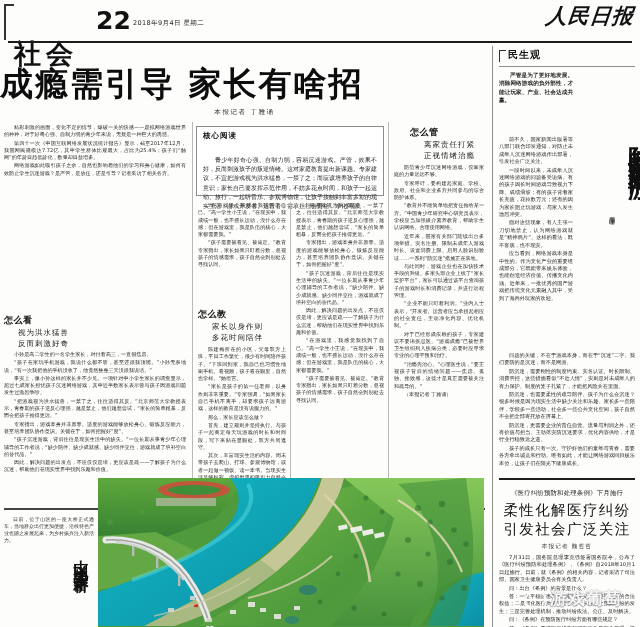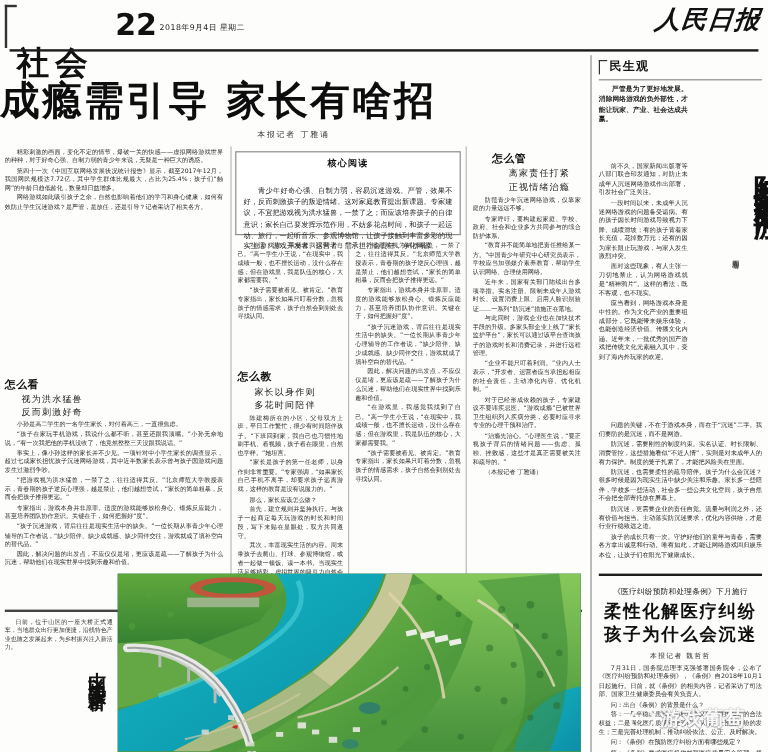--- a/index.html
+++ b/index.html
@@ -81,21 +81,21 @@
   }
 
   
   .core-box {
     position: absolute; left: 196px; top: 80px;
     width: 188px; height: 70px;
     border: 1px solid #8c8c8c; background: #fff;
     padding: 4px 6px 3px 6px;
   }
   .core-title {
-    text-align: center; font-size: 7.5px; font-weight: bold;
+    font-size: 7.5px; font-weight: bold;
     color: #111; letter-spacing: 1px; margin-bottom: 14px;
   }
   .core-body {
     font-size: 6px; line-height: 9.2px; color: #1d1d1d;
     text-align: justify; text-indent: 12px;
   }
 
   
   .subhead { position: absolute; }
   .subhead .sh-1 {
@@ -198,21 +198,21 @@
     border-top: 1px solid #9b9b9b; }
   .sb-div.thick { border-top: 2px solid #1d1d1d; }
 
   .sb-kicker2 {
     position: absolute; left: 6px; width: 136px;
     text-align: center; font-size: 6.4px; color: #1a1a1a;
     letter-spacing: .2px; white-space: nowrap;
   }
   .sb-headline2 {
     position: absolute; left: 4px; width: 140px;
-    text-align: center; font-size: 14.5px; font-weight: bold;
+    text-align: center; font-size: 14.5px; font-weight: normal;
     color: #101010; letter-spacing: 1.4px; line-height: 19px;
     font-family: "DejaVu Sans", "Liberation Sans", sans-serif;
   }
   .sb-byline2 {
     position: absolute; left: 6px; width: 136px;
     text-align: center; font-size: 5.6px; color: #333;
     letter-spacing: 1.2px;
   }
 
   
@@ -479,21 +479,21 @@
       <p>防沉迷，更需要企业的责任自觉。流量与利润之外，还有价值与担当。主动落实防沉迷要求，优化内容供给，才是行业行稳致远之道。</p>
       <p>孩子的成长只有一次。守护好他们的童年与青春，需要各方拿出诚意和行动。唯有如此，才能让网络游戏回归娱乐本位，让孩子们在阳光下健康成长。</p>
     </div>
 
     <div class="sb-div thick" style="top:432px;"></div>
 
     <div class="sb-kicker2" style="top:443px;">《医疗纠纷预防和处理条例》下月施行</div>
 
     <div class="sb-headline2" style="top:455px;">
       <div>柔性化解医疗纠纷</div>
-      <div>孩子为什么会沉迷</div>
+      <div>引发社会广泛关注</div>
     </div>
 
     <div class="sb-byline2" style="top:497px;">本报记者 魏哲哲</div>
 
     <div class="sb-body-wide" style="top:508px; height:73px;">
       <p>7月31日，国务院总理李克强签署国务院令，公布了《医疗纠纷预防和处理条例》，《条例》自2018年10月1日起施行。日前，就《条例》的相关内容，记者采访了司法部、国家卫生健康委员会有关负责人。</p>
       <p>问：出台《条例》的背景是什么？</p>
       <p>答：一是平稳医患双方的权利和义务，维护双方的合法权益；二是强化医疗质量安全管理，从源头上预防纠纷的发生；三是完善处理机制，推动纠纷依法、公正、及时解决。</p>
       <p>问：《条例》在预防医疗纠纷方面有哪些规定？</p>
       <p>答：《条例》要求医疗机构加强医疗质量安全管理，规范诊疗行为，做好医患沟通，依法保管病历资料，并建立健全投诉接待制度。</p>

